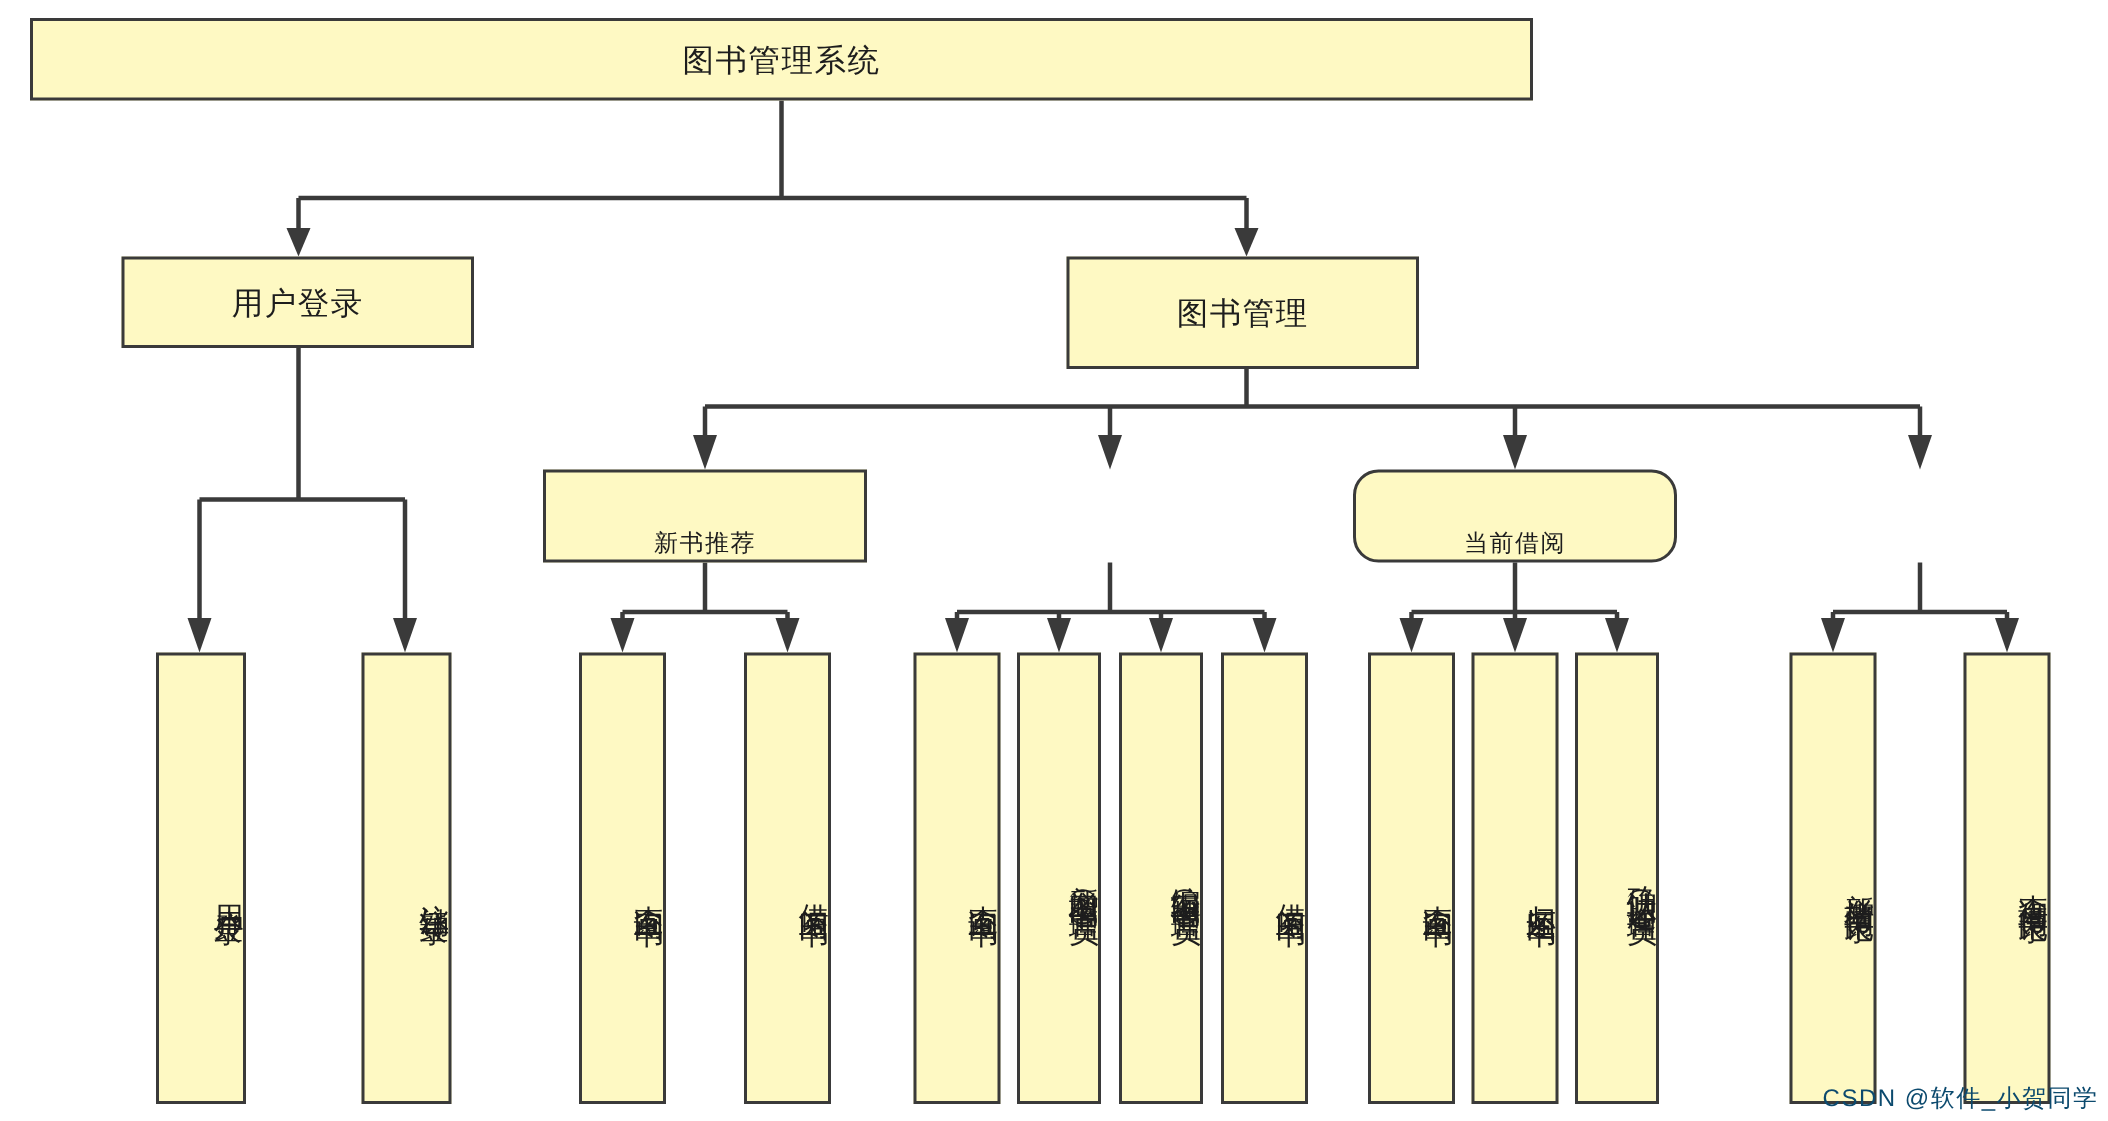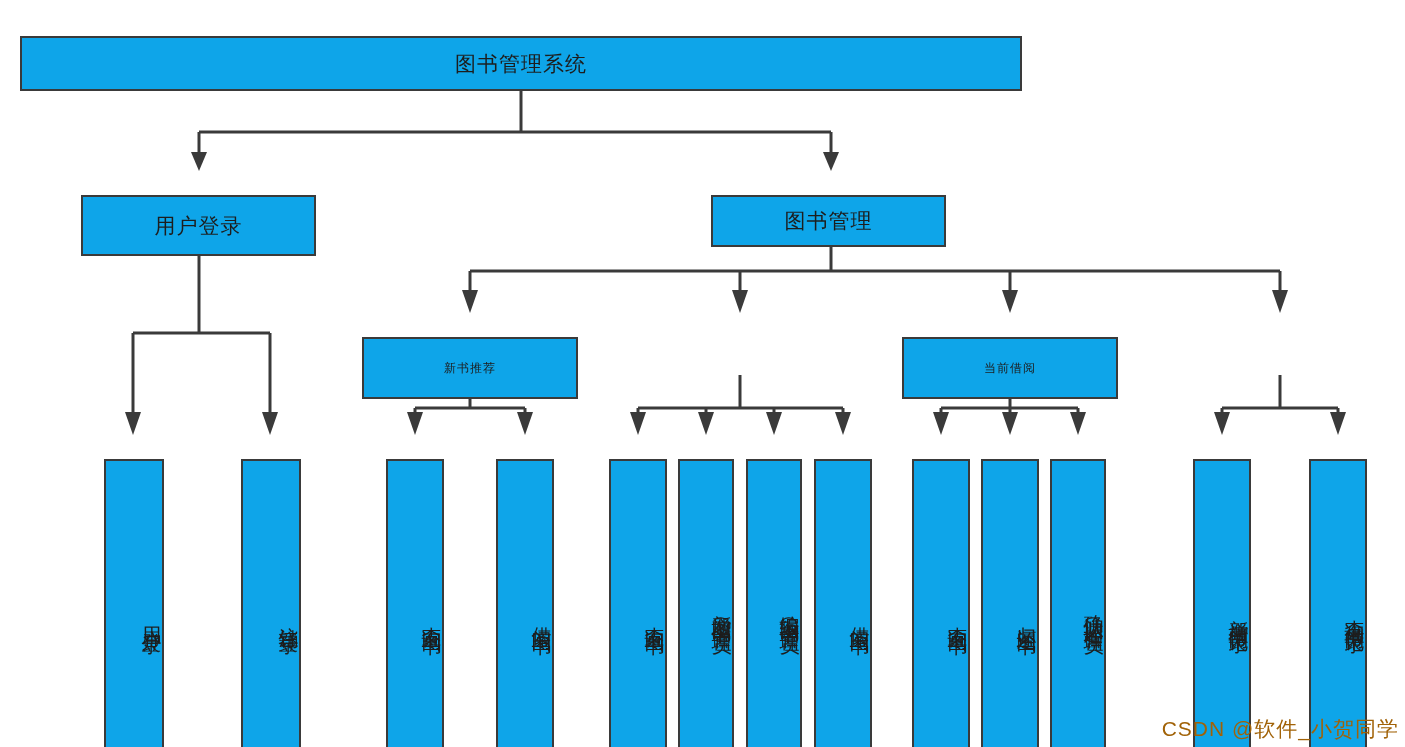--- a/index.html
+++ b/index.html
@@ -4,44 +4,43 @@
 <style>
   html,body{margin:0;padding:0;}
   body{
     width:1405px;height:747px;background:#ffffff;
     font-family:"Liberation Sans","DejaVu Sans",sans-serif;
     overflow:hidden;position:relative;
   }
   #canvas{position:absolute;left:0;top:0;width:1405px;height:747px;}
   .node{
     position:absolute;box-sizing:border-box;
-    background:#0ea5e9;border:2px solid #3a3a3a;
+    background:#fef9c3;border:2px solid #3a3a3a;
     display:flex;align-items:center;justify-content:center;
     color:#1d1d1d;
-    margin-top:24px;
   }
   .node.h{ font-size:21px; letter-spacing:1px; }
-  .node.h2{ font-size:12px; letter-spacing:1px; }
+  .node.h2{ font-size:16px; letter-spacing:1px;align-items:flex-end; }
   .node.v{
     font-size:20px;
     writing-mode:vertical-rl;
     text-orientation:upright;
     letter-spacing:3px;
     align-items:flex-start;
     justify-content:center;
     padding-top:14px;
     line-height:1.05;
     white-space:nowrap;
   }
   .node.v.tall{ padding-top:6px; }
   svg#wires{position:absolute;left:0;top:0;width:1405px;height:747px;pointer-events:none;}
   svg#wires line, svg#wires path{stroke:#3a3a3a;stroke-width:3;fill:none;}
   .wm{
     position:absolute;right:6px;bottom:4px;
-    font-size:21px;color:#a16207;letter-spacing:1px;
+    font-size:16px;color:#0c4a6e;letter-spacing:1px;
     white-space:nowrap;
   }
 </style>
 </head>
 <body>
 
 <div id="canvas">
 
   <svg id="wires" viewBox="0 0 1405 747">
 
@@ -108,28 +107,28 @@
     <polygon points="1330,412 1346,412 1338,435" fill="#3a3a3a" stroke="none"></polygon>
   </svg>
 
   <div class="node h" style="left:20px;top:12px;width:1002px;height:55px;">
     <span>图书管理系统</span>
   </div>
 
   <div class="node h" style="left:81px;top:171px;width:235px;height:61px;">
     <span>用户登录</span>
   </div>
-  <div class="node h" style="left:711px;top:171px;width:235px;height:52px;">
+  <div class="node h" style="left:711px;top:171px;width:235px;height:75px;">
     <span>图书管理</span>
   </div>
 
   <div class="node h2" style="left:362px;top:313px;width:216px;height:62px;">
     <span>新书推荐</span>
   </div>
-  <div class="node h2" style="left:902px;top:313px;width:216px;height:62px;">
+  <div class="node h2" style="left:902px;top:313px;width:216px;height:62px;border-radius:17px;">
     <span>当前借阅</span>
   </div>
 
   <div class="node v" style="left:104px;top:435px;width:60px;height:301px;">
     <span>用户登录</span>
   </div>
   <div class="node v" style="left:241px;top:435px;width:60px;height:301px;">
     <span>注销登录</span>
   </div>
 

